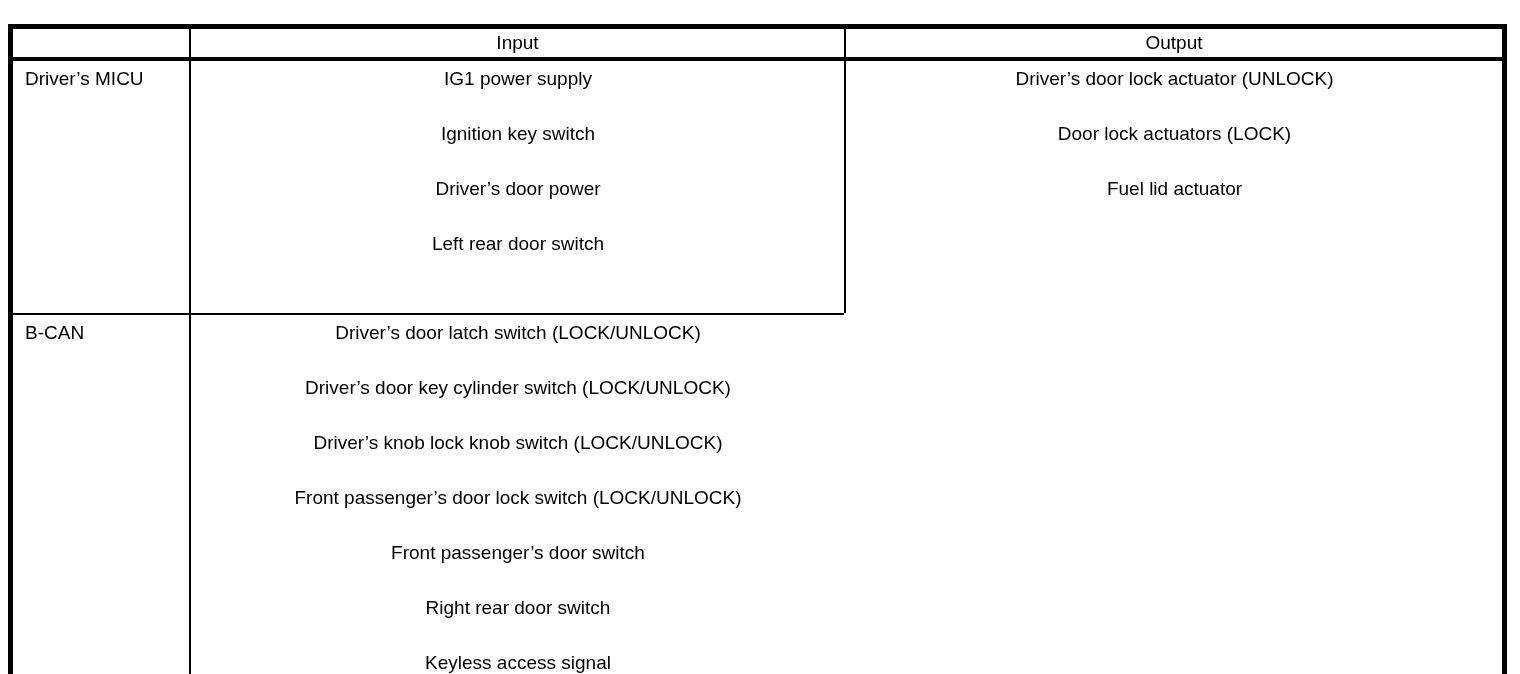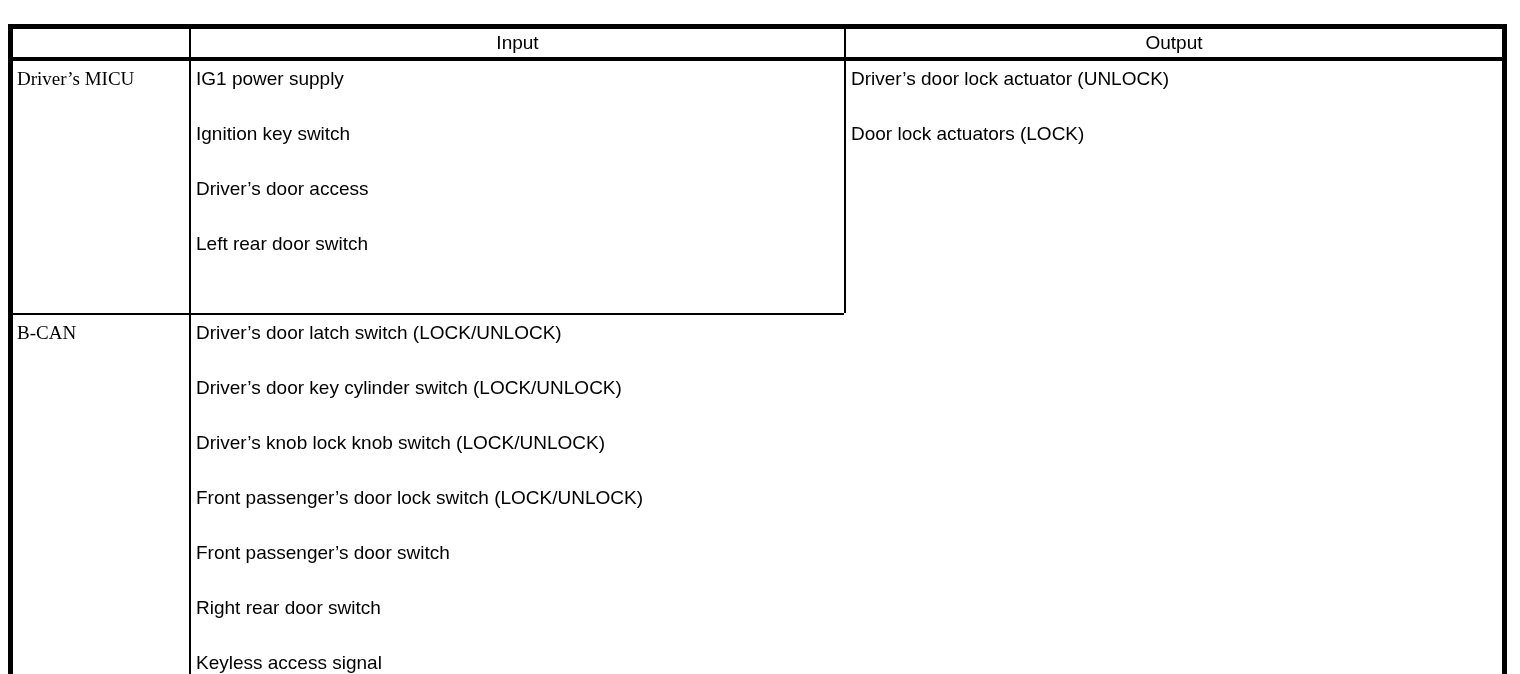--- a/index.html
+++ b/index.html
@@ -40,56 +40,57 @@
     line-height: 28px;
     white-space: nowrap;
   }
   .col-divider {
     border-left: 2px solid #000000;
   }
   .row2 {
     border-top: 2px solid #000000;
   }
   .source-cell {
-    padding: 7px 2px 0 4px;
+    padding: 7px 2px 0 12px;
     line-height: 21px;
-    font-family: Liberation Serif, serif;
   }
   .list-cell {
     padding: 7px 4px 0 5px;
   }
   .cell-item {
     line-height: 21px;
     margin-bottom: 34px;
     white-space: nowrap;
+    text-align: center;
   }
   .cell-item:last-child {
     margin-bottom: 0;
   }
 </style>
 </head>
 <body>
 
 <div class="page">
   <div class="io-table">
 
     <div class="cell header-cell"></div>
     <div class="cell header-cell col-divider">Input</div>
     <div class="cell header-cell col-divider">Output</div>
 
     <div class="cell source-cell">Driver’s MICU</div>
     <div class="cell list-cell col-divider">
       <div class="cell-item">IG1 power supply</div>
       <div class="cell-item">Ignition key switch</div>
-      <div class="cell-item">Driver’s door access</div>
+      <div class="cell-item">Driver’s door power</div>
       <div class="cell-item">Left rear door switch</div>
     </div>
     <div class="cell list-cell col-divider">
       <div class="cell-item">Driver’s door lock actuator (UNLOCK)</div>
       <div class="cell-item">Door lock actuators (LOCK)</div>
+      <div class="cell-item">Fuel lid actuator</div>
     </div>
 
     <div class="cell source-cell row2">B-CAN</div>
     <div class="cell list-cell col-divider row2">
       <div class="cell-item">Driver’s door latch switch (LOCK/UNLOCK)</div>
       <div class="cell-item">Driver’s door key cylinder switch (LOCK/UNLOCK)</div>
       <div class="cell-item">Driver’s knob lock knob switch (LOCK/UNLOCK)</div>
       <div class="cell-item">Front passenger’s door lock switch (LOCK/UNLOCK)</div>
       <div class="cell-item">Front passenger’s door switch</div>
       <div class="cell-item">Right rear door switch</div>

